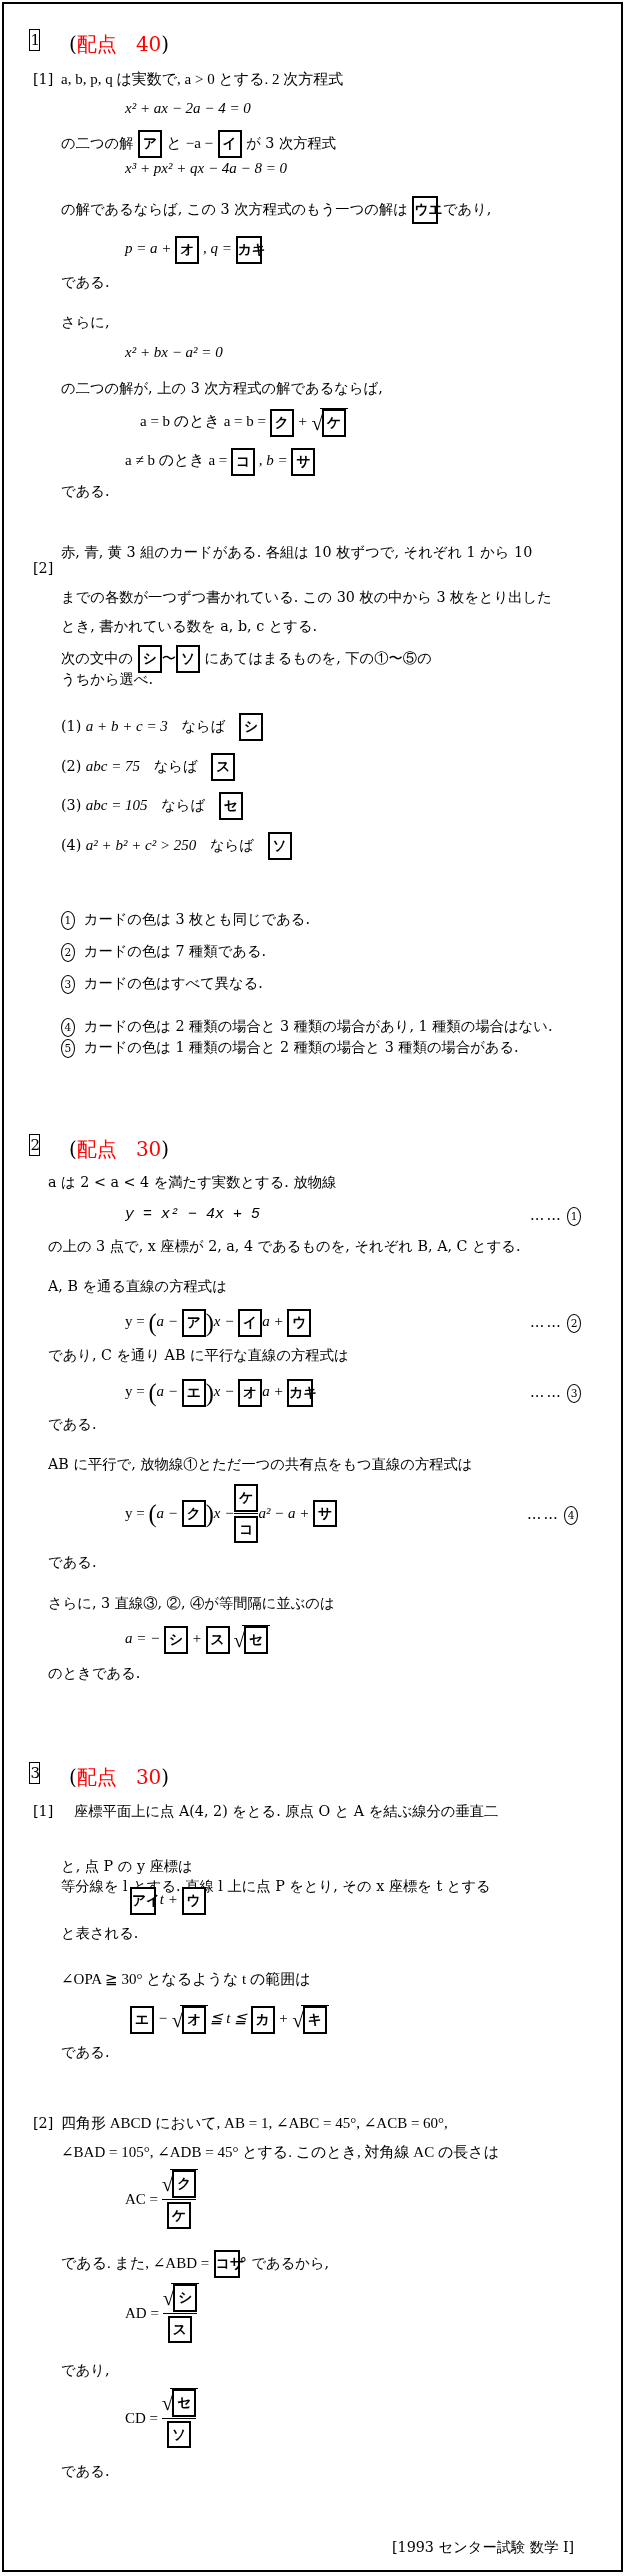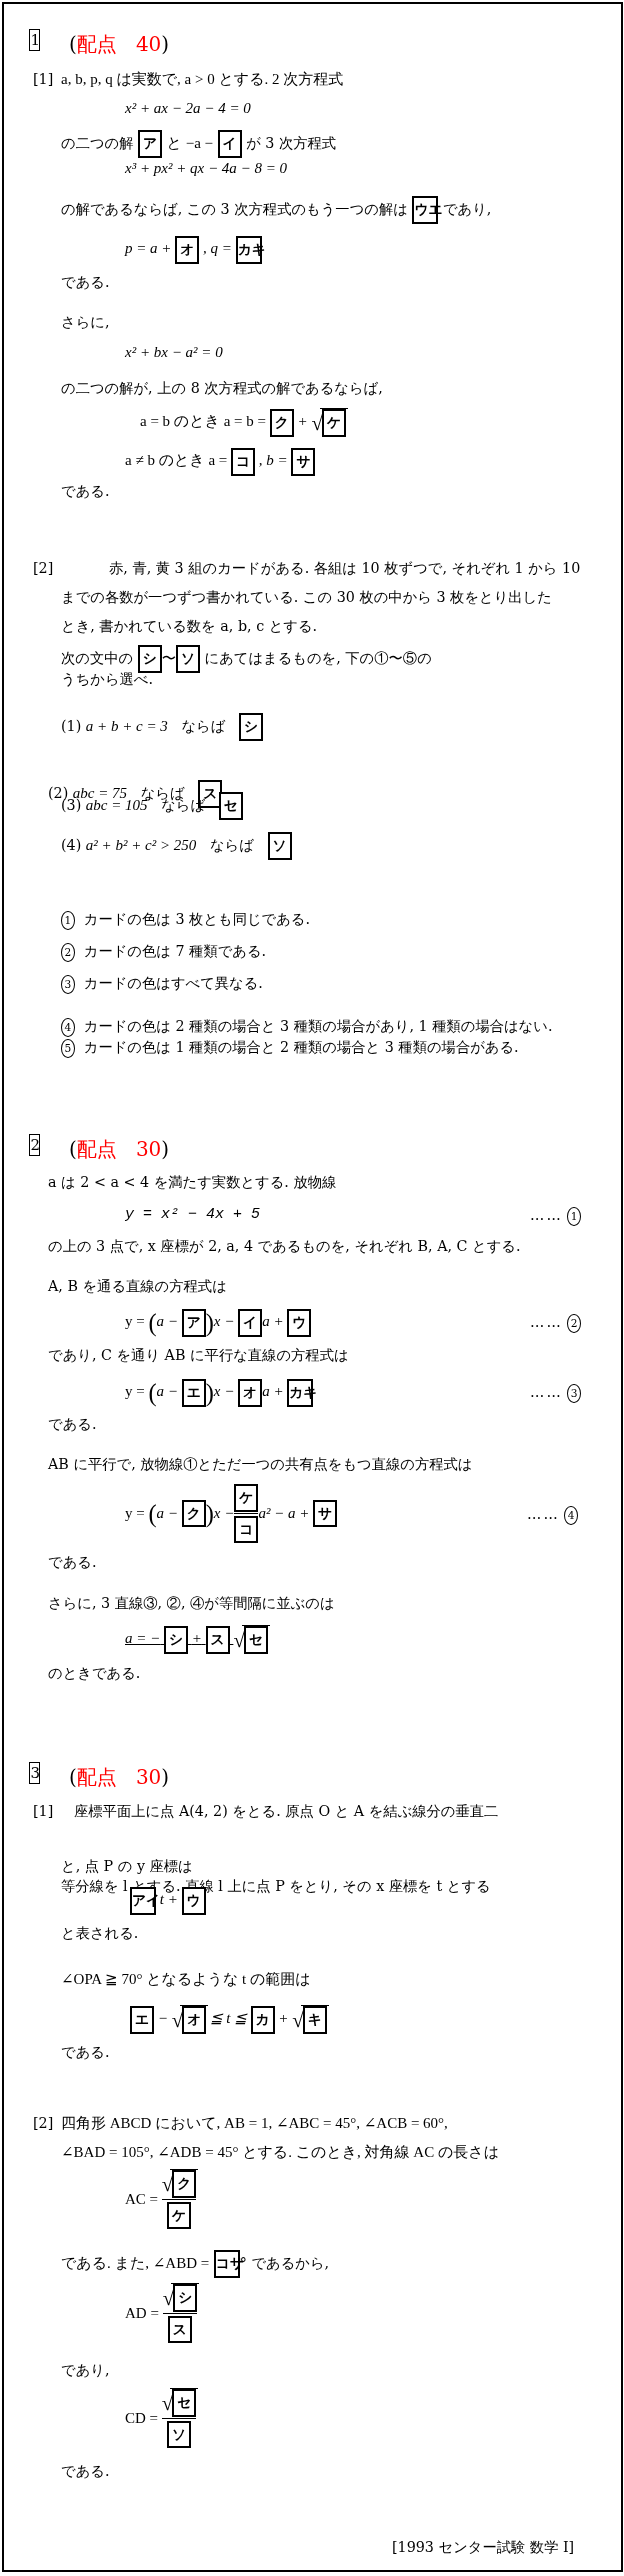--- a/index.html
+++ b/index.html
@@ -55,54 +55,54 @@
 <div class="abs math" style="left:125px; top:236px;">
   <span>p = a +</span>
   <span class="box">オ</span>
   <span>,  q =</span>
   <span class="box wide">カキ</span>
 </div>
 <div class="abs txt" style="left:61px; top:273px;">である.</div>
 
 <div class="abs txt" style="left:61px; top:313px;">さらに,</div>
 <div class="abs math" style="left:125px; top:344px;">x² + bx − a² = 0</div>
-<div class="abs txt" style="left:61px; top:379px;">の二つの解が, 上の 8 次方程式の解であるならば,</div>
+<div class="abs txt" style="left:61px; top:379px;">の二つの解が, 上の 3 次方程式の解であるならば,</div>
 
 <div class="abs math" style="left:140px; top:409px;">
   <span class="up">a = b のとき   a = b =</span>
   <span class="box">ク</span>
   <span>+</span>
   <span class="sqrt"><span class="bar"></span><span class="box">ケ</span></span>
 </div>
 <div class="abs math" style="left:125px; top:448px;">
   <span class="up">a ≠ b のとき   a =</span>
   <span class="box">コ</span>
   <span>,  b =</span>
   <span class="box">サ</span>
 </div>
 <div class="abs txt" style="left:61px; top:482px;">である.</div>
 
 <div class="abs txt" style="left:33px; top:559px;">[2]</div>
-<div class="abs txt" style="left:61px; top:559px;margin-left:48px;">赤, 青, 黄 3 組のカードがある. 各組は 10 枚ずつで, それぞれ 1 から 10</div>
+<div class="abs txt" style="left:61px; top:543px;">赤, 青, 黄 3 組のカードがある. 各組は 10 枚ずつで, それぞれ 1 から 10</div>
 <div class="abs txt" style="left:61px; top:588px;">までの各数が一つずつ書かれている. この 30 枚の中から 3 枚をとり出した</div>
 <div class="abs txt" style="left:61px; top:617px;">とき, 書かれている数を a, b, c とする.</div>
 <div class="abs txt" style="left:61px; top:645px;">
   <span>次の文中の</span>
   <span class="box">シ</span><span>〜</span><span class="box">ソ</span>
   <span>にあてはまるものを, 下の①〜⑤の</span>
 </div>
 <div class="abs txt" style="left:61px; top:670px;">うちから選べ.</div>
 
 <div class="abs txt" style="left:61px; top:713px;">
   <span>(1)</span>
   <span class="math">a + b + c = 3</span>&nbsp;&nbsp;
   <span>ならば</span>&nbsp;&nbsp;
   <span class="box">シ</span>
 </div>
-<div class="abs txt" style="left:48px; top:753px;margin-top:27px;">
+<div class="abs txt" style="left:61px; top:753px;">
   <span>(2)</span>
   <span class="math">abc = 75</span>&nbsp;&nbsp;
   <span>ならば</span>&nbsp;&nbsp;
   <span class="box">ス</span>
 </div>
 <div class="abs txt" style="left:61px; top:792px;">
   <span>(3)</span>
   <span class="math">abc = 105</span>&nbsp;&nbsp;
   <span>ならば</span>&nbsp;&nbsp;
   <span class="box">セ</span>
@@ -175,21 +175,21 @@
     <span class="line"></span>
     <span class="box">コ</span>
   </span>
   <span>a² − a +</span>&nbsp;
   <span class="box">サ</span>
 </div>
 <div class="abs txt" style="left:527px; top:1505px;"><span class="dots">……</span> <span class="circ">4</span></div>
 <div class="abs txt" style="left:48px; top:1553px;">である.</div>
 
 <div class="abs txt" style="left:48px; top:1594px;">さらに, 3 直線③, ②, ④が等間隔に並ぶのは</div>
-<div class="abs math" style="left:125px; top:1626px;text-decoration:underline;">
+<div class="abs math" style="left:125px; top:1626px;">
   <span>a = −</span>
   <span class="box">シ</span>
   <span>+</span>
   <span class="box">ス</span>
   <span class="sqrt"><span class="bar"></span><span class="box">セ</span></span>
 </div>
 <div class="abs txt" style="left:48px; top:1664px;">のときである.</div>
 
 <div class="secnum" style="left:29px; top:1762px;">3</div>
 <div class="abs pts" style="left:69px; top:1764px;">
@@ -200,21 +200,21 @@
 <div class="abs txt" style="left:61px; top:1802px;margin-left:13px;">座標平面上に点 A(4, 2) をとる. 原点 O と A を結ぶ線分の垂直二</div>
 <div class="abs txt" style="left:61px; top:1877px;">等分線を l とする. 直線 l 上に点 P をとり, その x 座標を t とする</div>
 <div class="abs txt" style="left:61px; top:1857px;">と, 点 P の y 座標は</div>
 <div class="abs math" style="left:130px; top:1887px;">
   <span class="box wide">アイ</span>
   <span>t +</span>
   <span class="box">ウ</span>
 </div>
 <div class="abs txt" style="left:61px; top:1924px;">と表される.</div>
 
-<div class="abs txt math up" style="left:61px; top:1970px;">∠OPA ≧ 70° となるような t の範囲は</div>
+<div class="abs txt math up" style="left:61px; top:1970px;">∠OPA ≧ 30° となるような t の範囲は</div>
 <div class="abs math" style="left:130px; top:2006px;">
   <span class="box">エ</span>
   <span>−</span>
   <span class="sqrt"><span class="bar"></span><span class="box">オ</span></span>
   <span>≦ t ≦</span>
   <span class="box">カ</span>
   <span>+</span>
   <span class="sqrt"><span class="bar"></span><span class="box">キ</span></span>
 </div>
 <div class="abs txt" style="left:61px; top:2043px;">である.</div>

